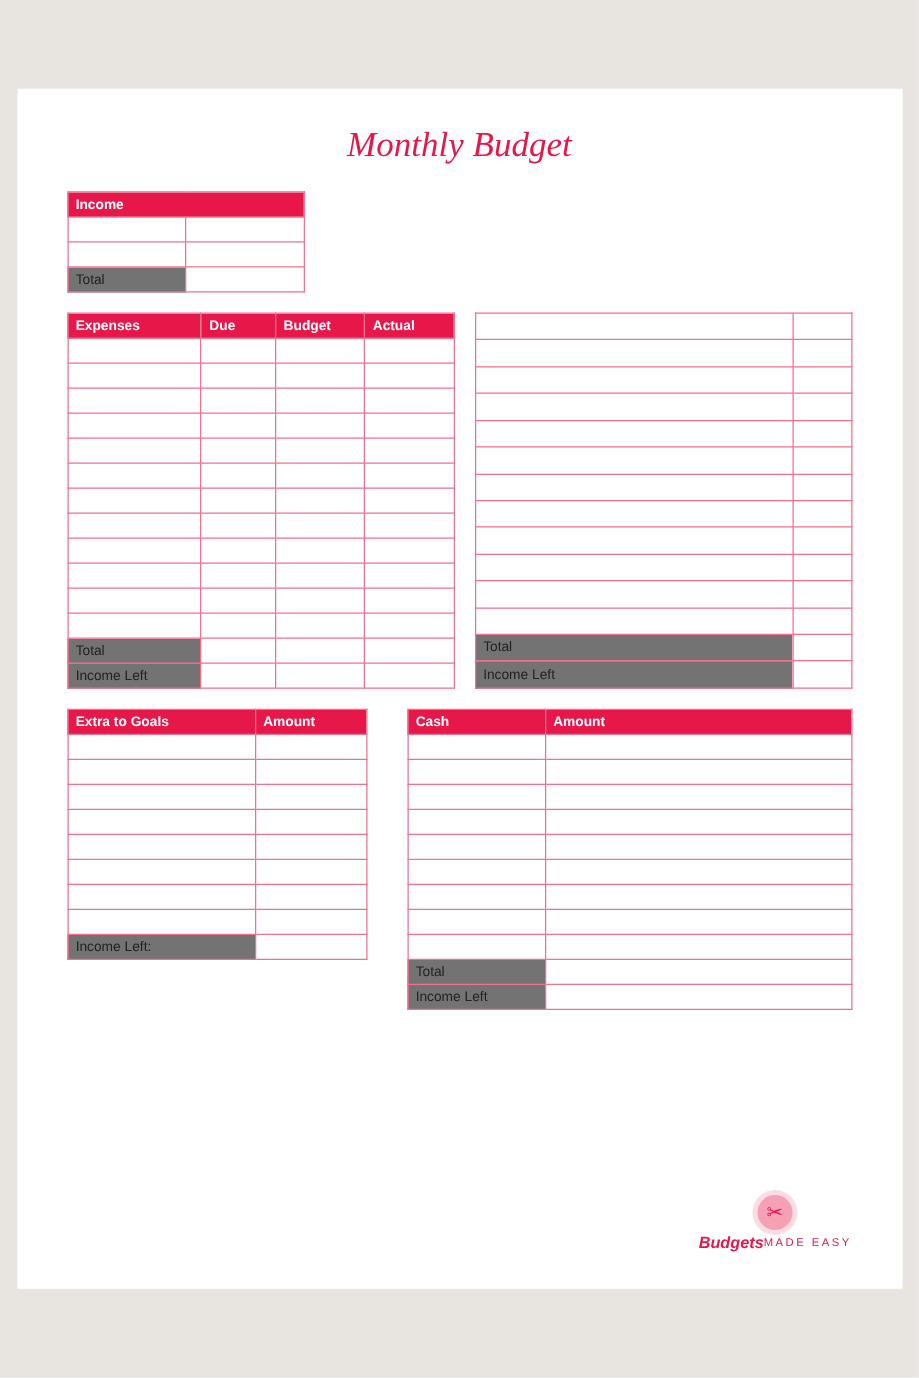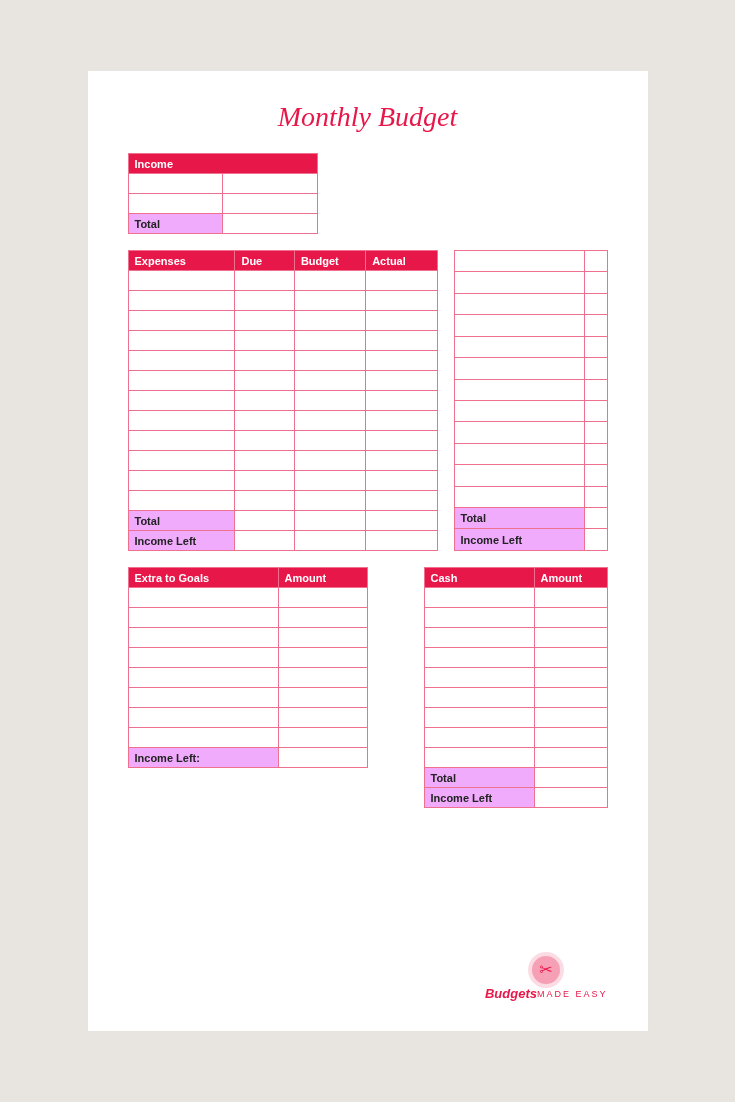--- a/index.html
+++ b/index.html
@@ -6,21 +6,21 @@
     body {
       background-color: #e8e4e0;
       display: flex;
       justify-content: center;
       align-items: center;
       min-height: 100vh;
       font-family: Arial, sans-serif;
     }
     .page {
       background: white;
-      width: 560px;
+      width: 708px;
       min-height: 960px;
       padding: 30px 40px 40px 40px;
       position: relative;
     }
     .page-title {
       text-align: center;
       color: #e8174a;
       font-size: 28px;
       font-weight: 400;
       margin-bottom: 20px;
@@ -37,23 +37,22 @@
       color: white;
       font-weight: bold;
       padding: 3px 6px;
     }
     td {
       border: 1px solid #f07090;
       padding: 3px 6px;
       height: 20px;
     }
     .label-cell {
-      background: #f0abfc;
+      background: #737373;
       color: #222;
-      font-weight: bold;
     }
     .empty-cell {
       background: white;
     }
 
     
     .income-section {
       margin-bottom: 16px;
     }
     .income-table {
@@ -84,21 +83,20 @@
       gap: 32px;
       margin-bottom: 16px;
       justify-content: space-between;
     }
     .extra-goals-table {
       width: 240px;
       flex-shrink: 0;
     }
     .cash-table {
       flex: 1;
-      margin-left: 24px;
     }
 
     .savings-debt {
       font-size: 11px;
       color: #222;
       margin-top: 8px;
       line-height: 1.8;
     }
 
     

